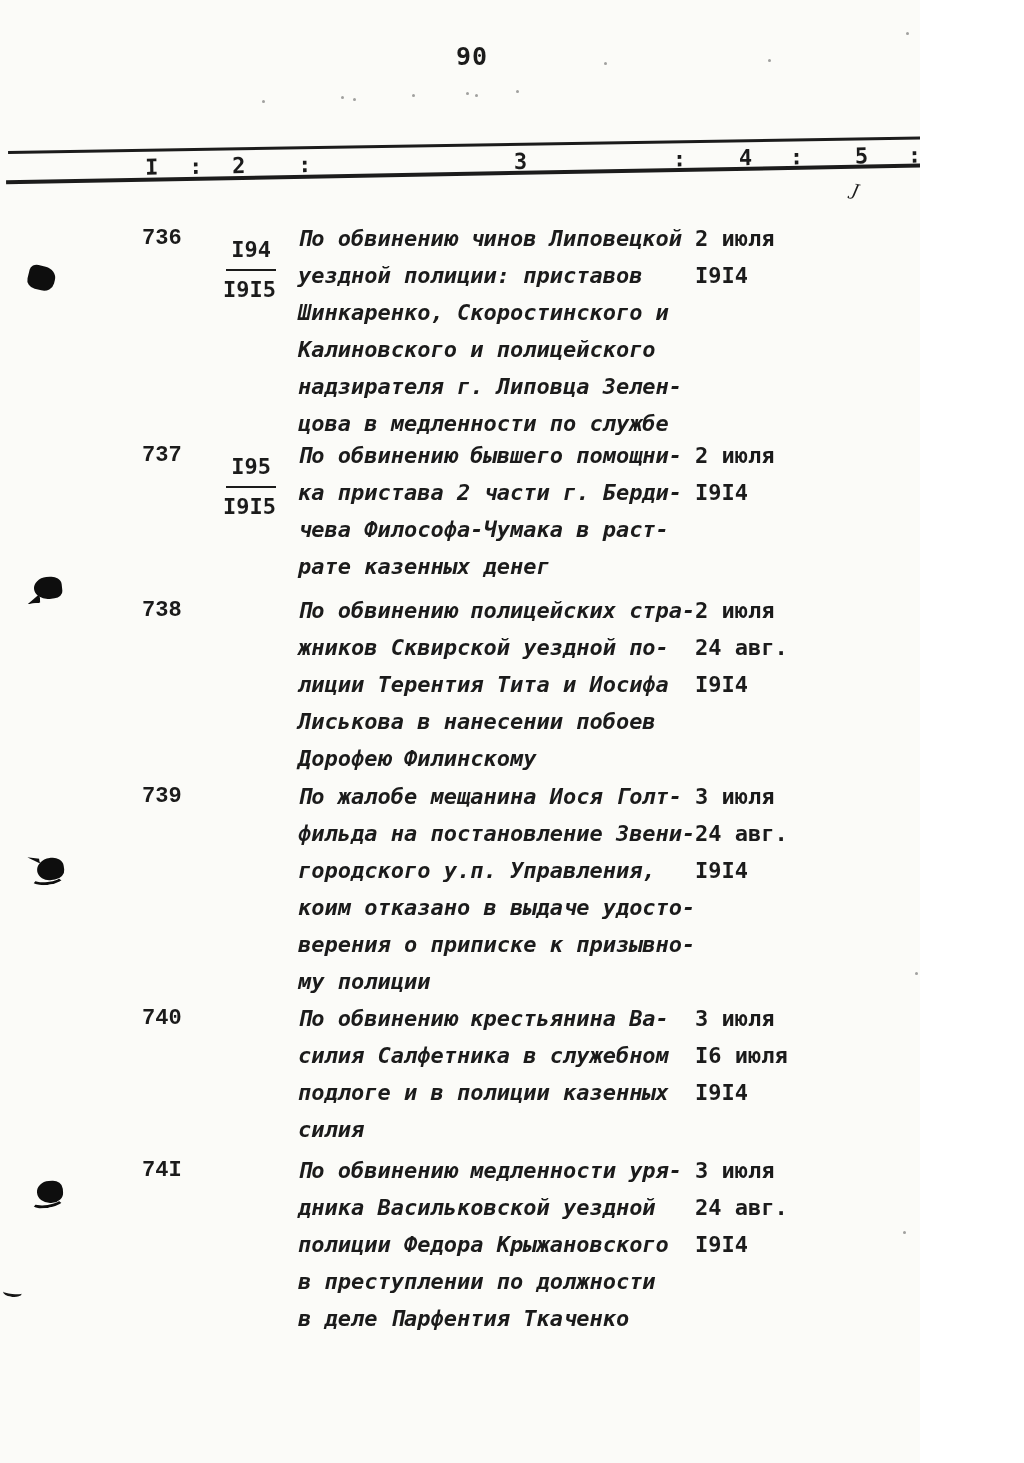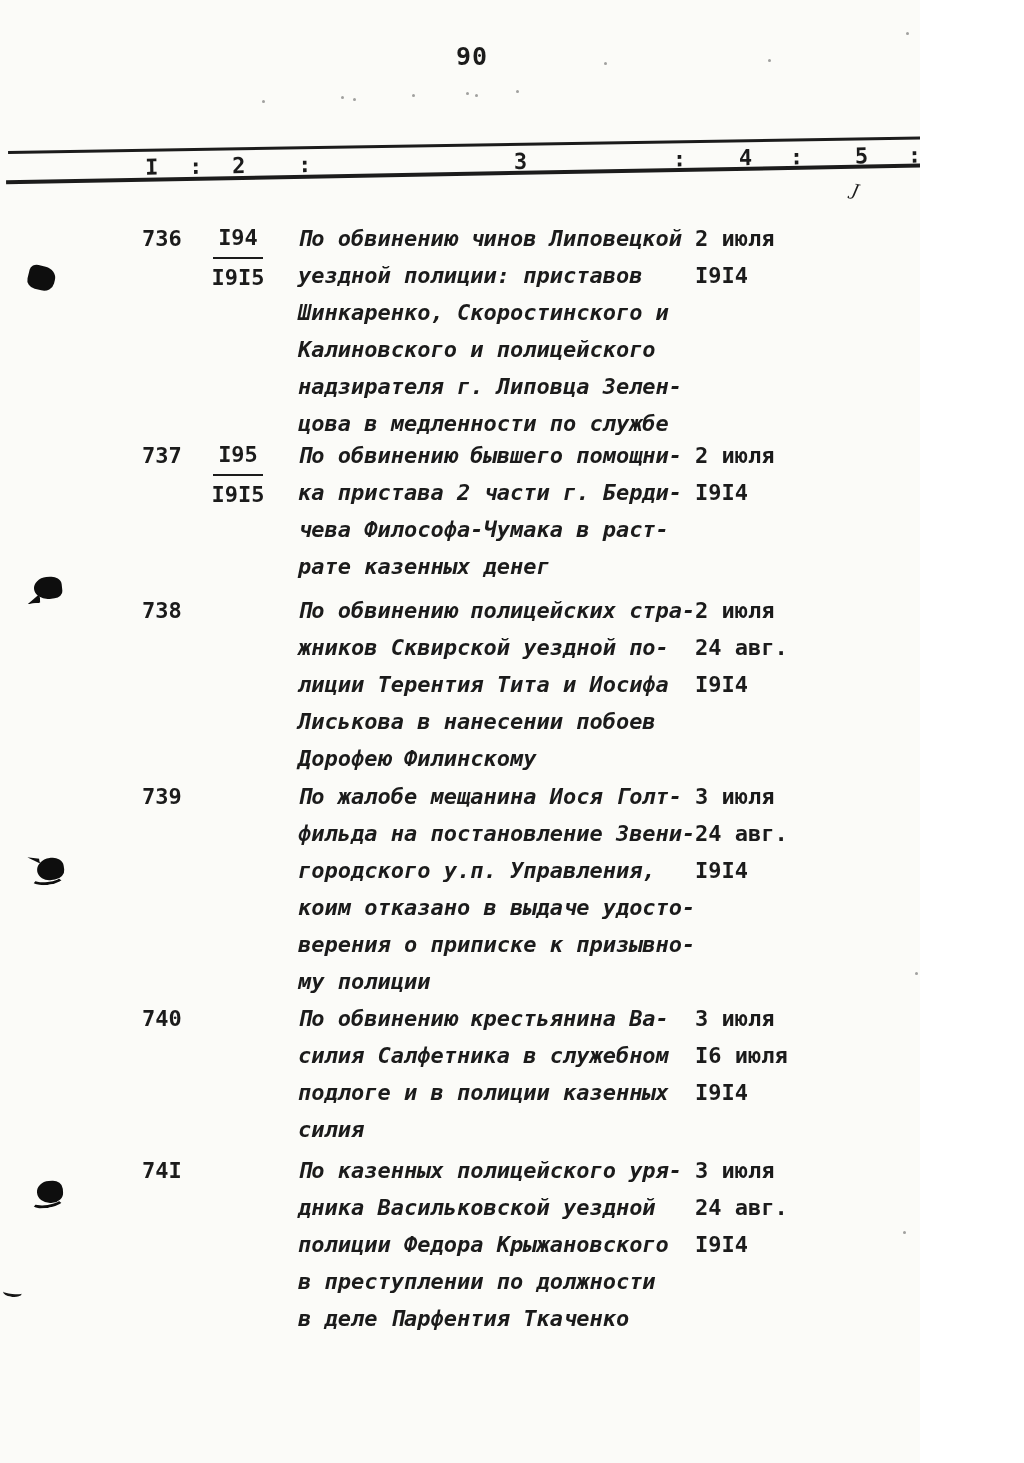--- a/index.html
+++ b/index.html
@@ -32,22 +32,22 @@
     position: absolute;
     left: 0; top: 149px;
     width: 1014px; height: 26px;
     transform: rotate(-0.9deg);
     font-size: 22px;
   }
   .hcell { position: absolute; top: 0; white-space: nowrap; }
 
   
   .entry { position: absolute; left: 0; width: 1024px; font-size: 22px; line-height: 37px; }
-  .no       { position: absolute; left: 142px; top: 0; }
-  .fraction { position: absolute; left: 200px; top: 0; width: 76px; text-align: center; line-height: 36px; }
+  .no       { position: absolute; left: 142px; top: 0; font-family: Liberation Mono, monospace; }
+  .fraction { position: absolute; left: 200px; top: 12px; width: 76px; text-align: right; line-height: 36px; }
   .frac-top { display: inline-block; border-bottom: 2px solid #1b1b1b; padding: 0 5px 1px 5px; }
   .frac-bottom { margin-top: 1px; }
   .desc  { position: absolute; left: 298px; top: 0; width: 402px; font-style: italic; }
   .dates { position: absolute; left: 695px; top: 0; width: 140px; }
   .tline { white-space: nowrap; }
 
   
   .blob { position: absolute; background: #0e0e0e; }
   .blob-1 { left: 28px; top: 266px; width: 27px; height: 24px; border-radius: 28% 45% 40% 35%; transform: rotate(14deg); }
   .blob-2 { left: 34px; top: 577px; width: 28px; height: 22px; border-radius: 55% 45% 35% 60%; transform: rotate(-6deg); }
@@ -176,21 +176,21 @@
     <div class="dates">
       <div class="tline">3 июля</div>
       <div class="tline">I6 июля</div>
       <div class="tline">I9I4</div>
     </div>
   </div>
 
   <div class="entry" style="top:1152px">
     <div class="no">74I</div>
     <div class="desc">
-      <div class="tline">По казенных полицейского уря-</div>
+      <div class="tline">По обвинению медленности уря-</div>
       <div class="tline">дника Васильковской уездной</div>
       <div class="tline">полиции Федора Крыжановского</div>
       <div class="tline">в преступлении по должности</div>
       <div class="tline">в деле Парфентия Ткаченко</div>
     </div>
     <div class="dates">
       <div class="tline">3 июля</div>
       <div class="tline">24 авг.</div>
       <div class="tline">I9I4</div>
     </div>

